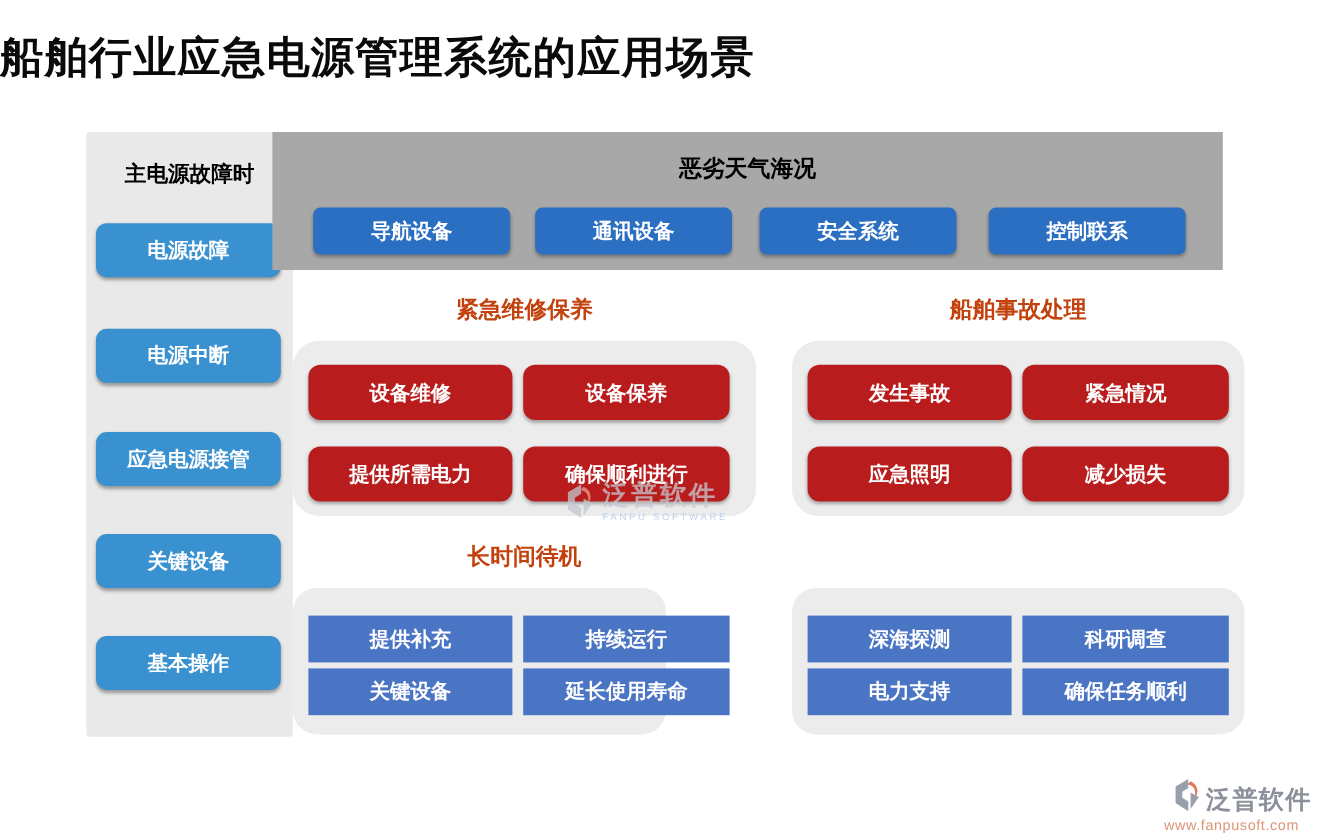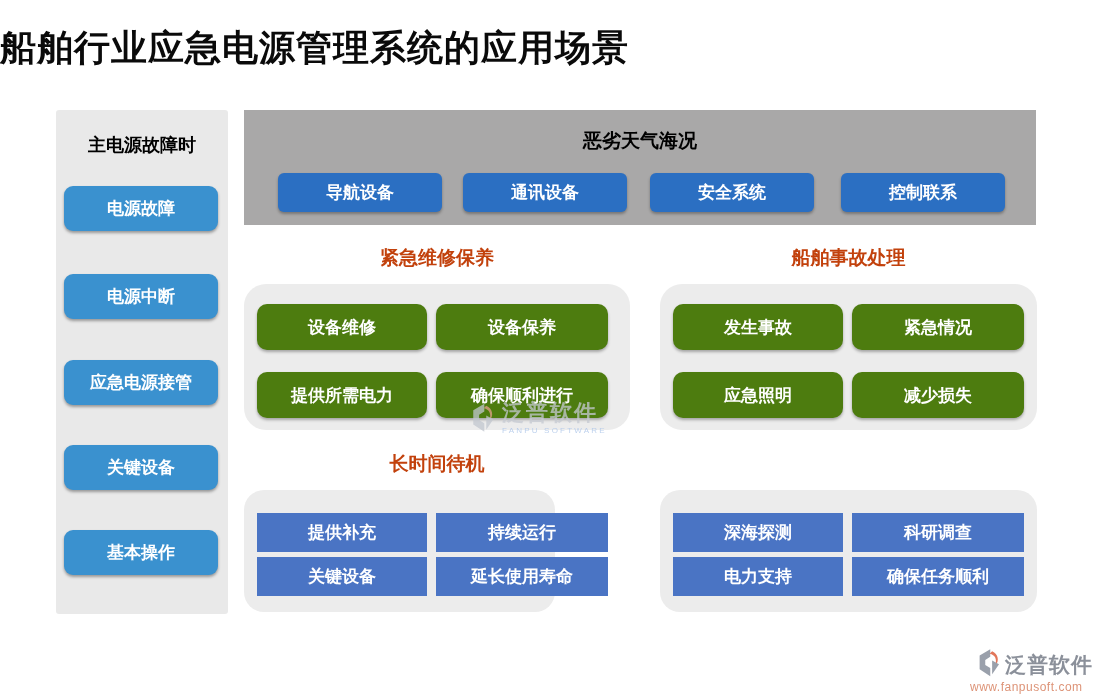--- a/index.html
+++ b/index.html
@@ -6,39 +6,39 @@
   .page{
     position:relative;width:1100px;height:700px;background:#ffffff;
     font-family:"Liberation Sans","DejaVu Sans",sans-serif;overflow:hidden;
   }
   .main-title{
     position:absolute;left:0;top:24px;width:100%;text-align:left;
     font-size:36px;font-weight:bold;color:#0a0a0a;letter-spacing:1px;
   }
   
   .sidebar{
-    position:absolute;left:56px;top:110px;width:172px;height:504px;
+    position:absolute;left:72px;top:110px;width:172px;height:504px;
     background:#e9e9e9;border-radius:3px;
   }
   .sidebar-title{
     position:absolute;top:23px;left:0;width:100%;text-align:center;
     font-size:18px;font-weight:bold;color:#000;
   }
   .btn{
     position:absolute;display:flex;align-items:center;justify-content:center;
     color:#ffffff;font-weight:bold;font-size:17px;white-space:nowrap;
   }
   .side-btn{
     left:8px;width:154px;height:45px;background:#3a91cf;border-radius:9px;
     box-shadow:0 2px 3px rgba(0,0,0,0.35);
   }
   .sb1{top:76px}.sb2{top:164px}.sb3{top:250px}.sb4{top:335px}.sb5{top:420px}
   
   .weather{
-    position:absolute;left:244px;top:110px;width:792px;height:115px;
+    position:absolute;left:227px;top:110px;width:792px;height:115px;
     background:#a9a8a8;
   }
   .weather-title{
     position:absolute;top:18px;left:0;width:100%;text-align:center;
     font-size:19px;font-weight:bold;color:#000;
   }
   .w-btn{
     top:63px;width:164px;height:39px;background:#2b6fc2;border-radius:6px;
     box-shadow:0 2px 3px rgba(0,0,0,0.3);
   }
@@ -52,21 +52,21 @@
   .st-standby{left:244px;top:451px;width:386px}
   .st-mission{left:660px;top:451px;width:377px}
   
   .panel{position:absolute;background:#ececec;border-radius:22px;}
   .p-maint{left:244px;top:284px;width:386px;height:146px}
   .p-acc{left:660px;top:284px;width:377px;height:146px}
   .p-standby{left:244px;top:490px;width:311px;height:122px;border-radius:20px}
   .p-mission{left:660px;top:490px;width:377px;height:122px;border-radius:20px}
   
   .m-btn{
-    background:#4d7c0f;height:46px;border-radius:10px;
+    background:#b91c1c;height:46px;border-radius:10px;
     box-shadow:0 2px 3px rgba(0,0,0,0.3);
   }
   .mr1{top:20px}.mr2{top:88px}
   
   .s-btn{background:#4a74c4;height:39px;border-radius:0;}
   .sr1{top:23px}.sr2{top:67px}
   .col1{left:13px;width:170px}
   .col2{left:192px;width:172px}
   
   .watermark{

